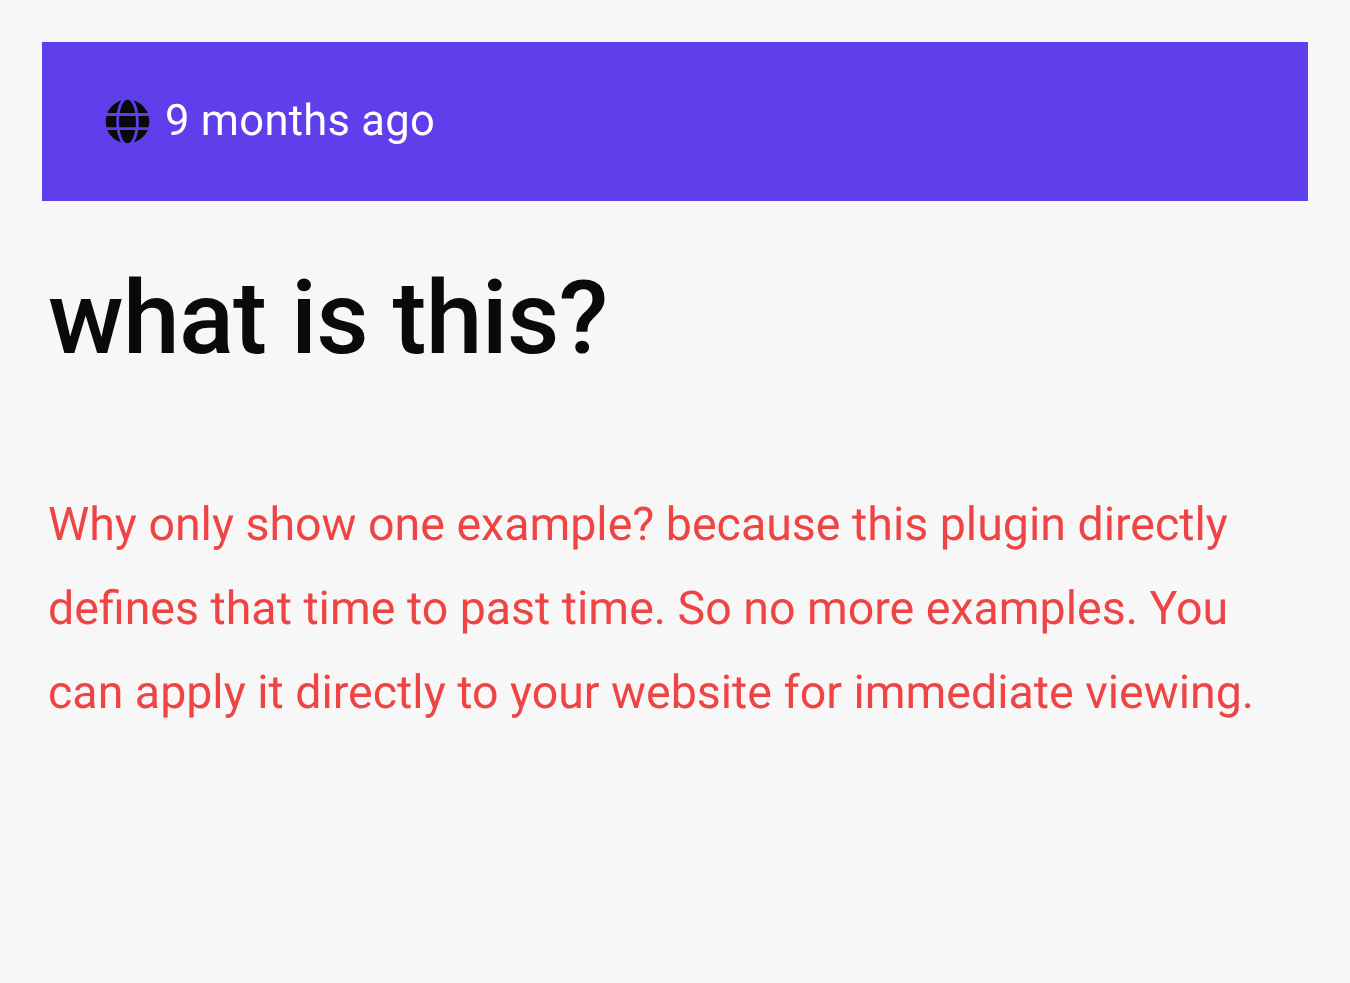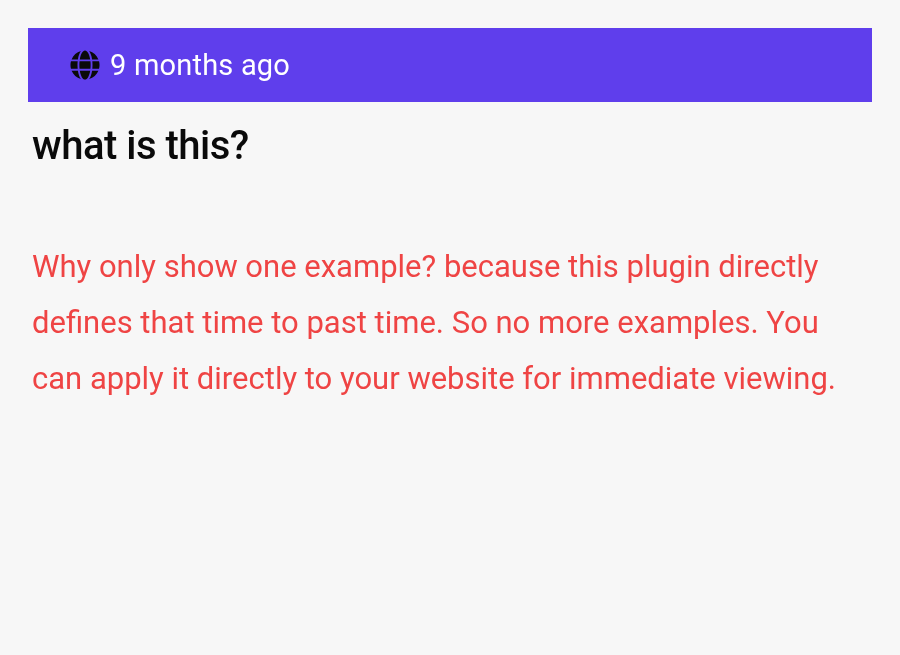--- a/index.html
+++ b/index.html
@@ -9,21 +9,21 @@
     }
     body {
       font-family: -apple-system, BlinkMacSystemFont, "Segoe UI", Roboto, Helvetica, Arial, sans-serif;
       background: #f7f7f7;
       width: 900px;
       height: 655px;
       padding: 28px;
     }
     .banner {
       background: #5f3eec;
-      padding: 20px 42px;
+      padding: 36px 42px;
       display: flex;
       align-items: center;
       gap: 10px;
     }
     .banner .globe-icon {
       display: inline-flex;
       align-items: center;
       justify-content: center;
       color: #0a0a0a;
     }
@@ -32,24 +32,24 @@
       height: 30px;
       display: block;
     }
     .banner .timestamp {
       color: #ffffff;
       font-size: 29px;
       font-weight: 400;
       letter-spacing: 0.2px;
     }
     .heading {
-      font-size: 40px;
+      font-size: 68px;
       font-weight: 500;
       color: #0a0a0a;
-      margin-top: 20px;
+      margin-top: 38px;
       margin-left: 4px;
       letter-spacing: -0.5px;
     }
     .body-text {
       font-size: 31px;
       line-height: 1.8;
       color: #ef4444;
       margin-top: 70px;
       margin-left: 4px;
       max-width: 840px;

